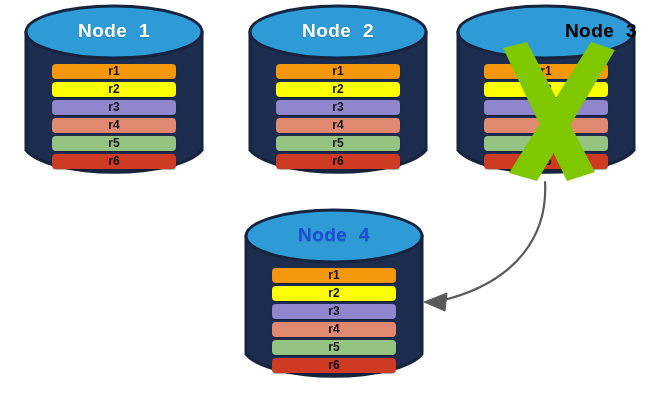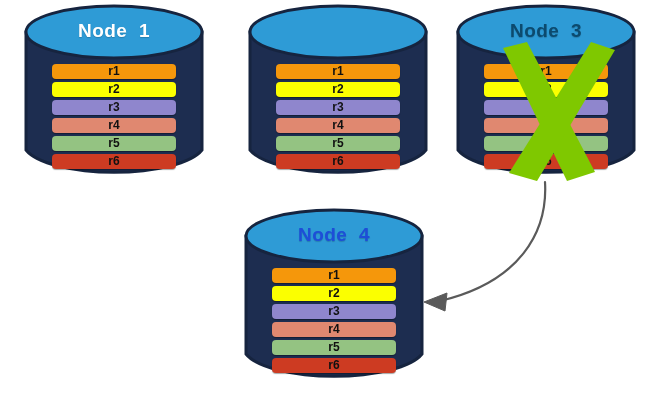--- a/index.html
+++ b/index.html
@@ -122,20 +122,21 @@
           <span class="row-label" style="color: rgb(17, 17, 17);">r6</span>
         </div>
       </div>
   </div>
 
   <div class="node" id="node2">
     <svg class="node-svg" viewBox="0 0 182 180">
       <path d="M3 28 L3 146 A91 30 0 0 0 179 146 L179 28 Z" fill="#1d2d50" stroke="#16243f" stroke-width="3"></path>
       <ellipse cx="91" cy="28" rx="88" ry="26" fill="#2e9bd6" stroke="#16243f" stroke-width="3"></ellipse>
     </svg>
+    <div class="node-title" style="color: rgb(255, 255, 255);">Node  2</div>
     <div class="rows">
         <div class="row" style="background: rgb(245, 151, 11);">
           <span class="row-label" style="color: rgb(17, 17, 17);">r1</span>
         </div>
         <div class="row" style="background: rgb(251, 255, 0);">
           <span class="row-label" style="color: rgb(17, 17, 17);">r2</span>
         </div>
         <div class="row" style="background: rgb(143, 134, 205);">
           <span class="row-label" style="color: rgb(17, 17, 17);">r3</span>
         </div>
@@ -149,21 +150,21 @@
           <span class="row-label" style="color: rgb(17, 17, 17);">r6</span>
         </div>
       </div>
   </div>
 
   <div class="node" id="node3">
     <svg class="node-svg" viewBox="0 0 182 180">
       <path d="M3 28 L3 146 A91 30 0 0 0 179 146 L179 28 Z" fill="#1d2d50" stroke="#16243f" stroke-width="3"></path>
       <ellipse cx="91" cy="28" rx="88" ry="26" fill="#2e9bd6" stroke="#16243f" stroke-width="3"></ellipse>
     </svg>
-    <div class="node-title" style="color: #0c4a6e;">Node  3</div>
+    <div class="node-title" style="color: #000000; text-align: right;">Node  3</div>
     <div class="rows">
         <div class="row" style="background: rgb(245, 151, 11);">
           <span class="row-label" style="color: rgb(17, 17, 17);">r1</span>
         </div>
         <div class="row" style="background: rgb(251, 255, 0);">
           <span class="row-label" style="color: rgb(17, 17, 17);">r2</span>
         </div>
         <div class="row" style="background: rgb(143, 134, 205);">
           <span class="row-label" style="color: rgb(17, 17, 17);">r3</span>
         </div>

